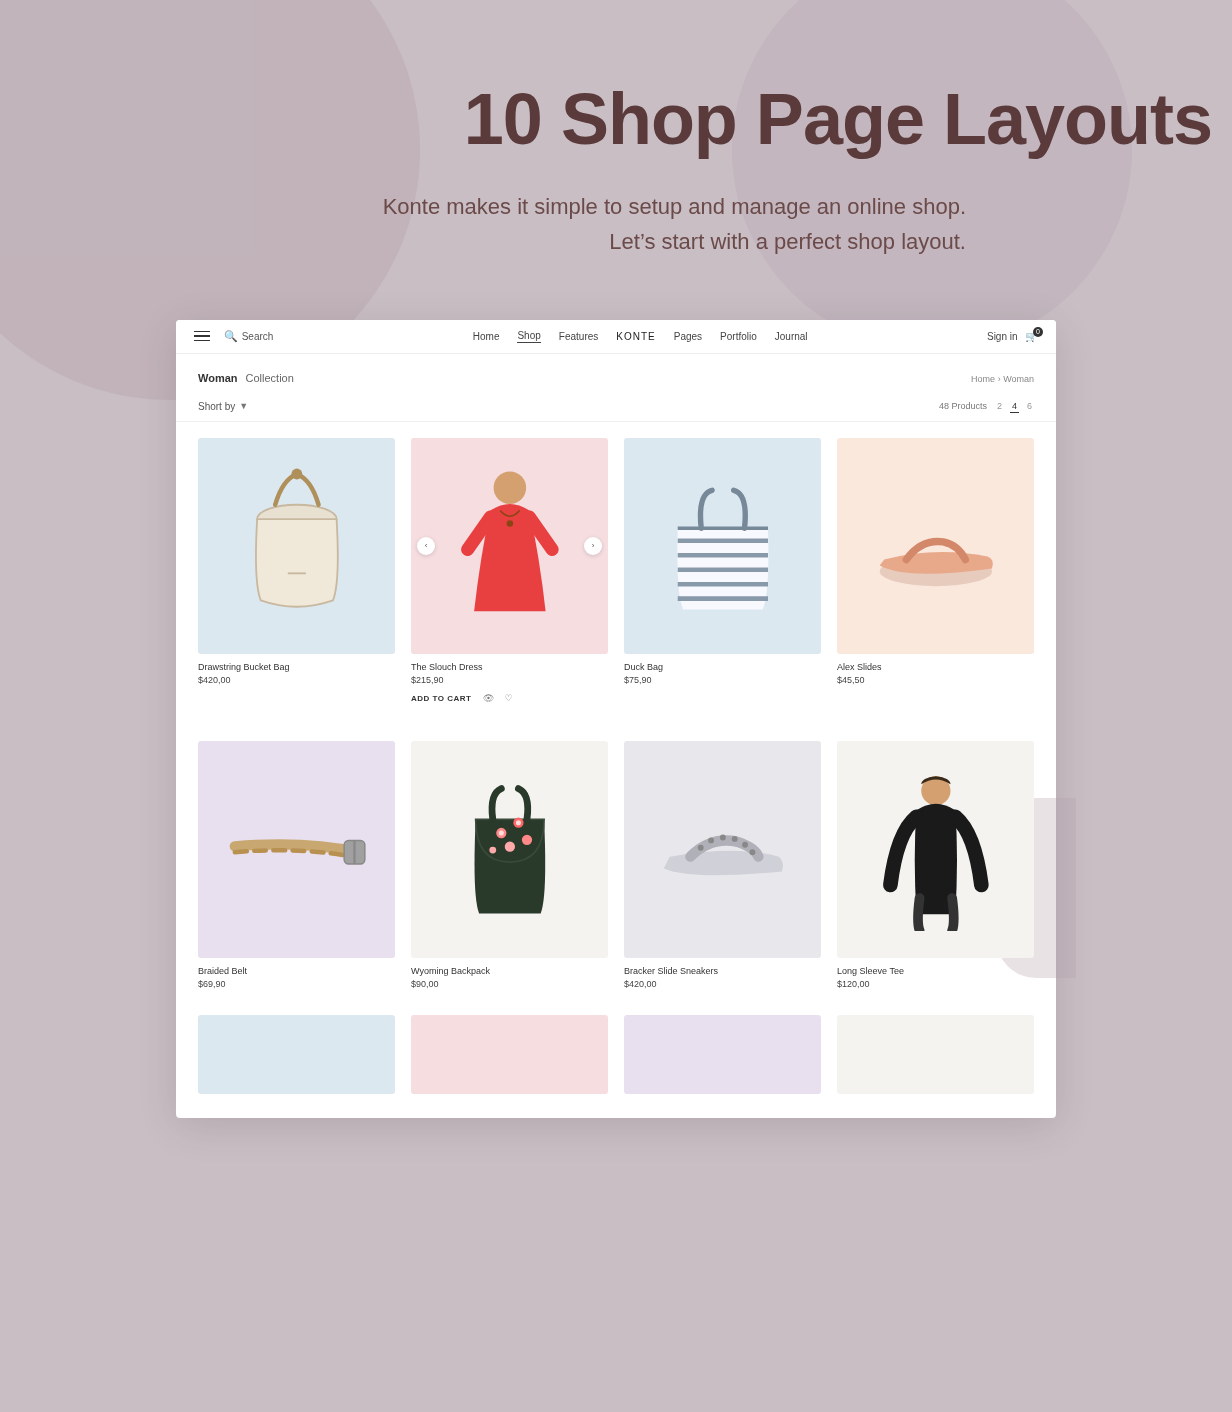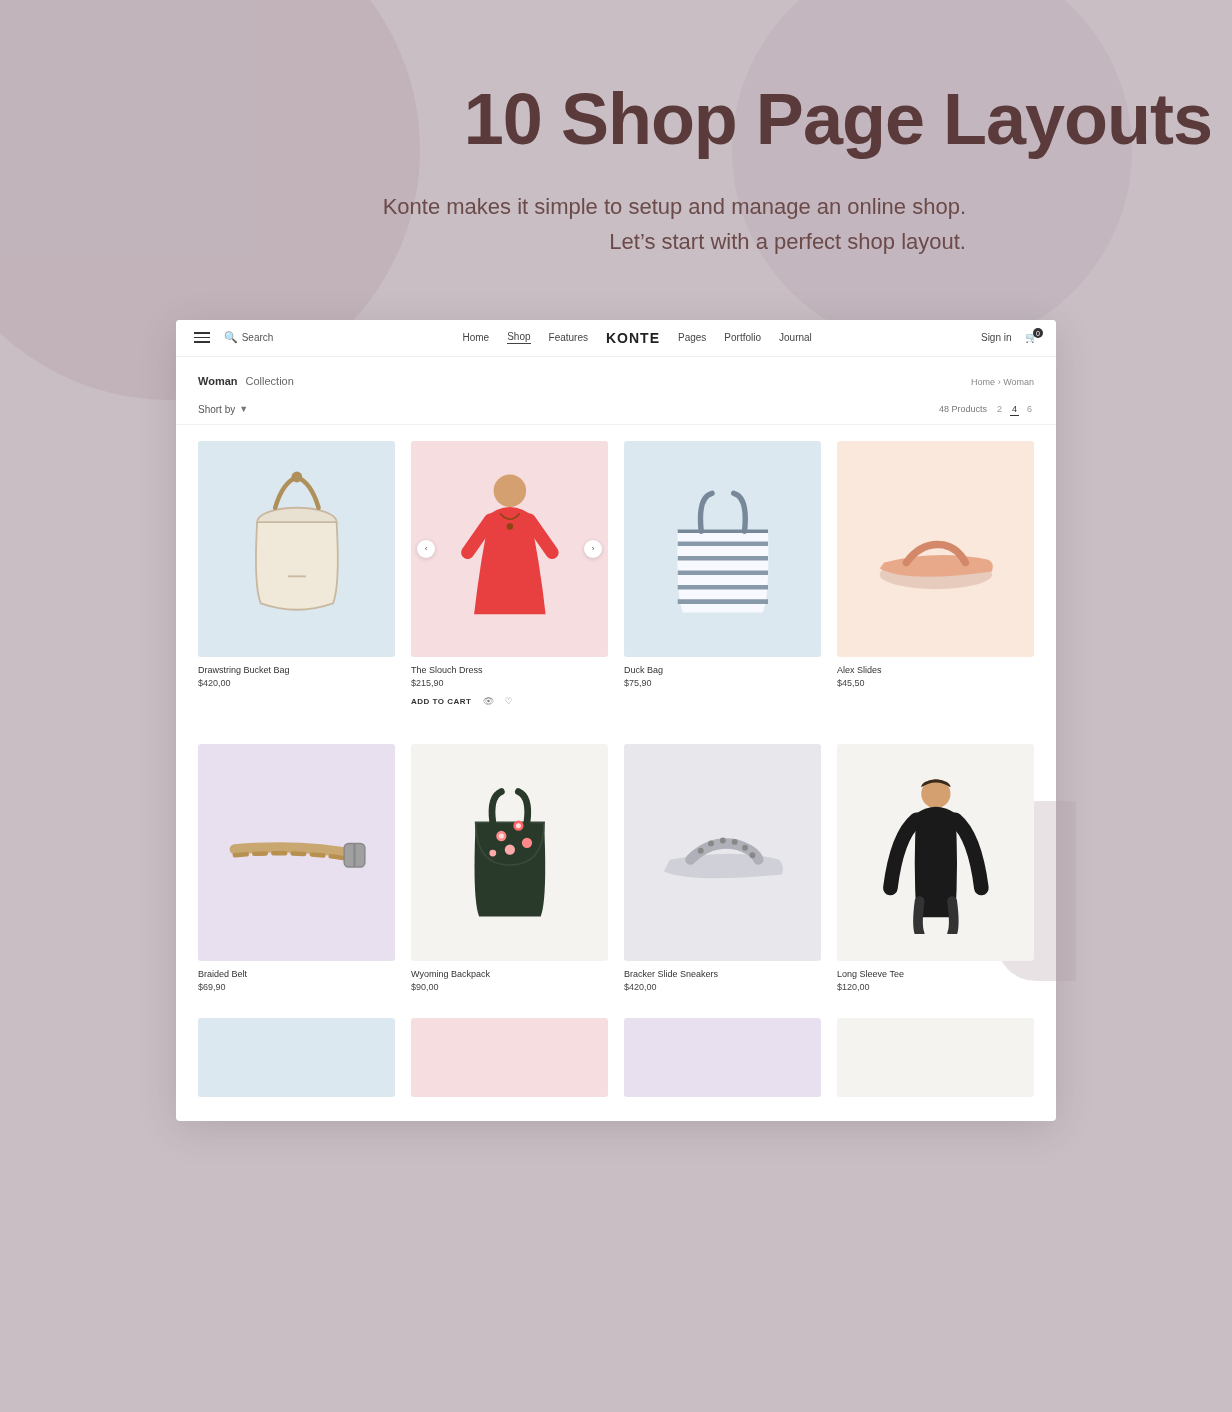--- a/index.html
+++ b/index.html
@@ -132,30 +132,30 @@
     }
     .nav-link {
       cursor: pointer;
       color: #444;
     }
     .nav-link.active {
       border-bottom: 1.5px solid #444;
       padding-bottom: 1px;
     }
     .nav-brand {
-      font-weight: 700;
-      font-size: 14px;
+      font-weight: 400;
+      font-size: 10px;
       letter-spacing: 1px;
       color: #222;
       text-align: center;
     }
     .nav-right {
       display: flex;
       align-items: center;
-      gap: 14px;
+      gap: 8px;
       font-size: 10px;
       color: #444;
     }
     .nav-cart {
       display: flex;
       align-items: center;
       gap: 3px;
     }
     .cart-icon-wrap {
       position: relative;

